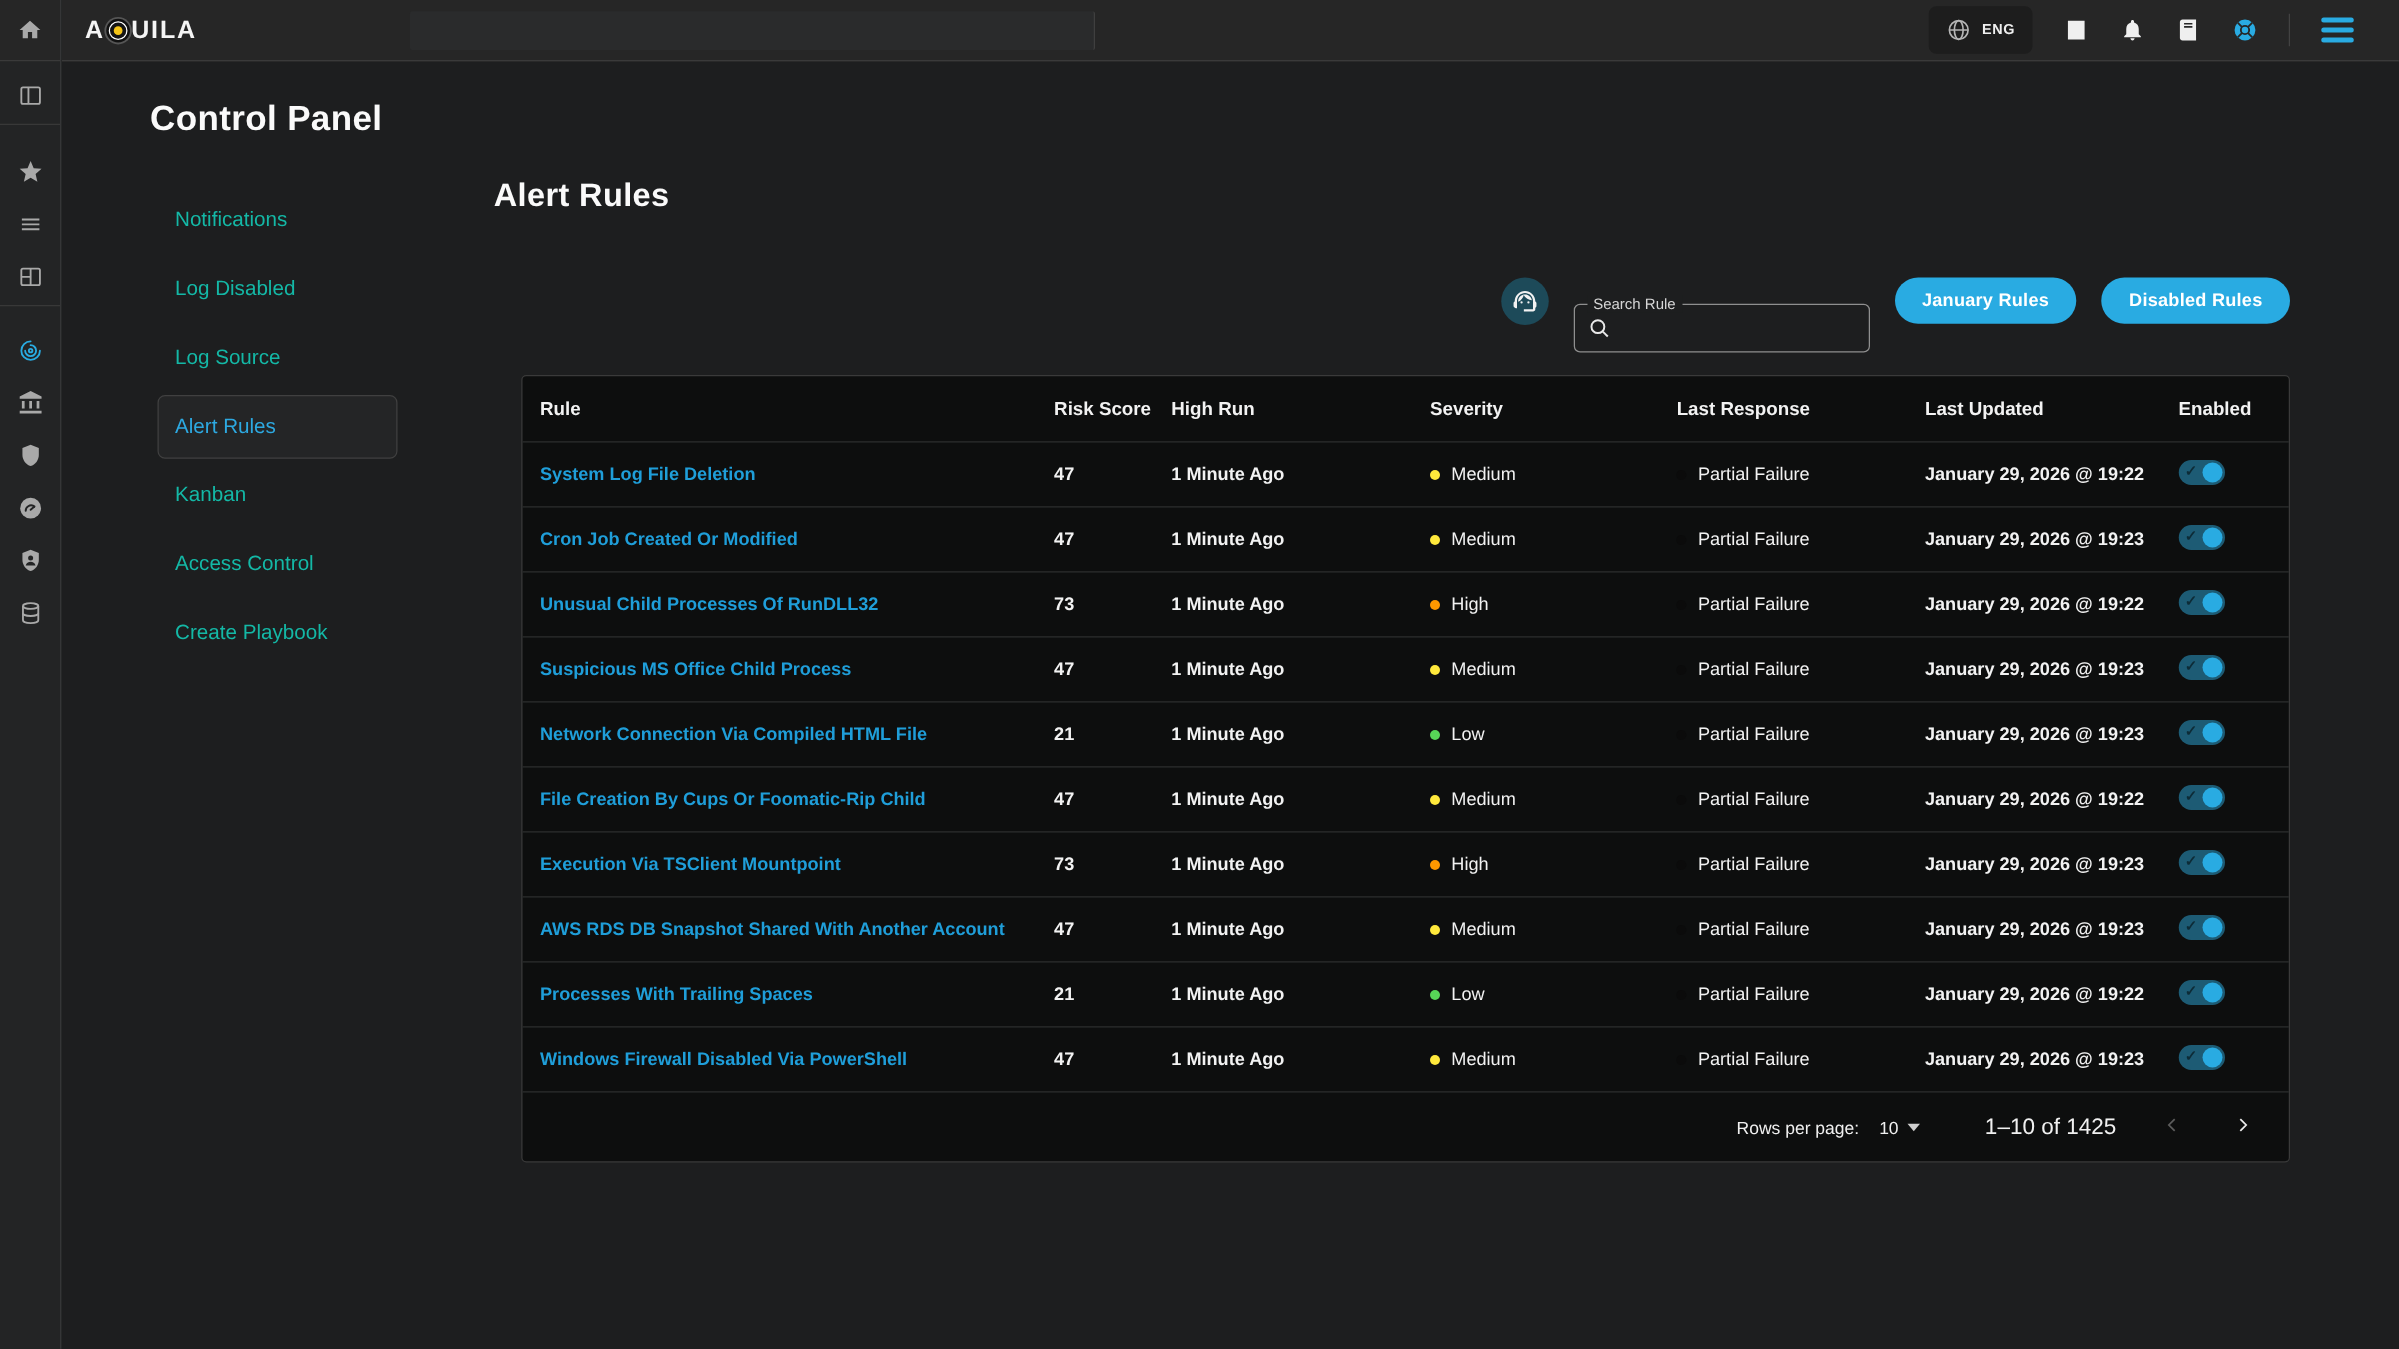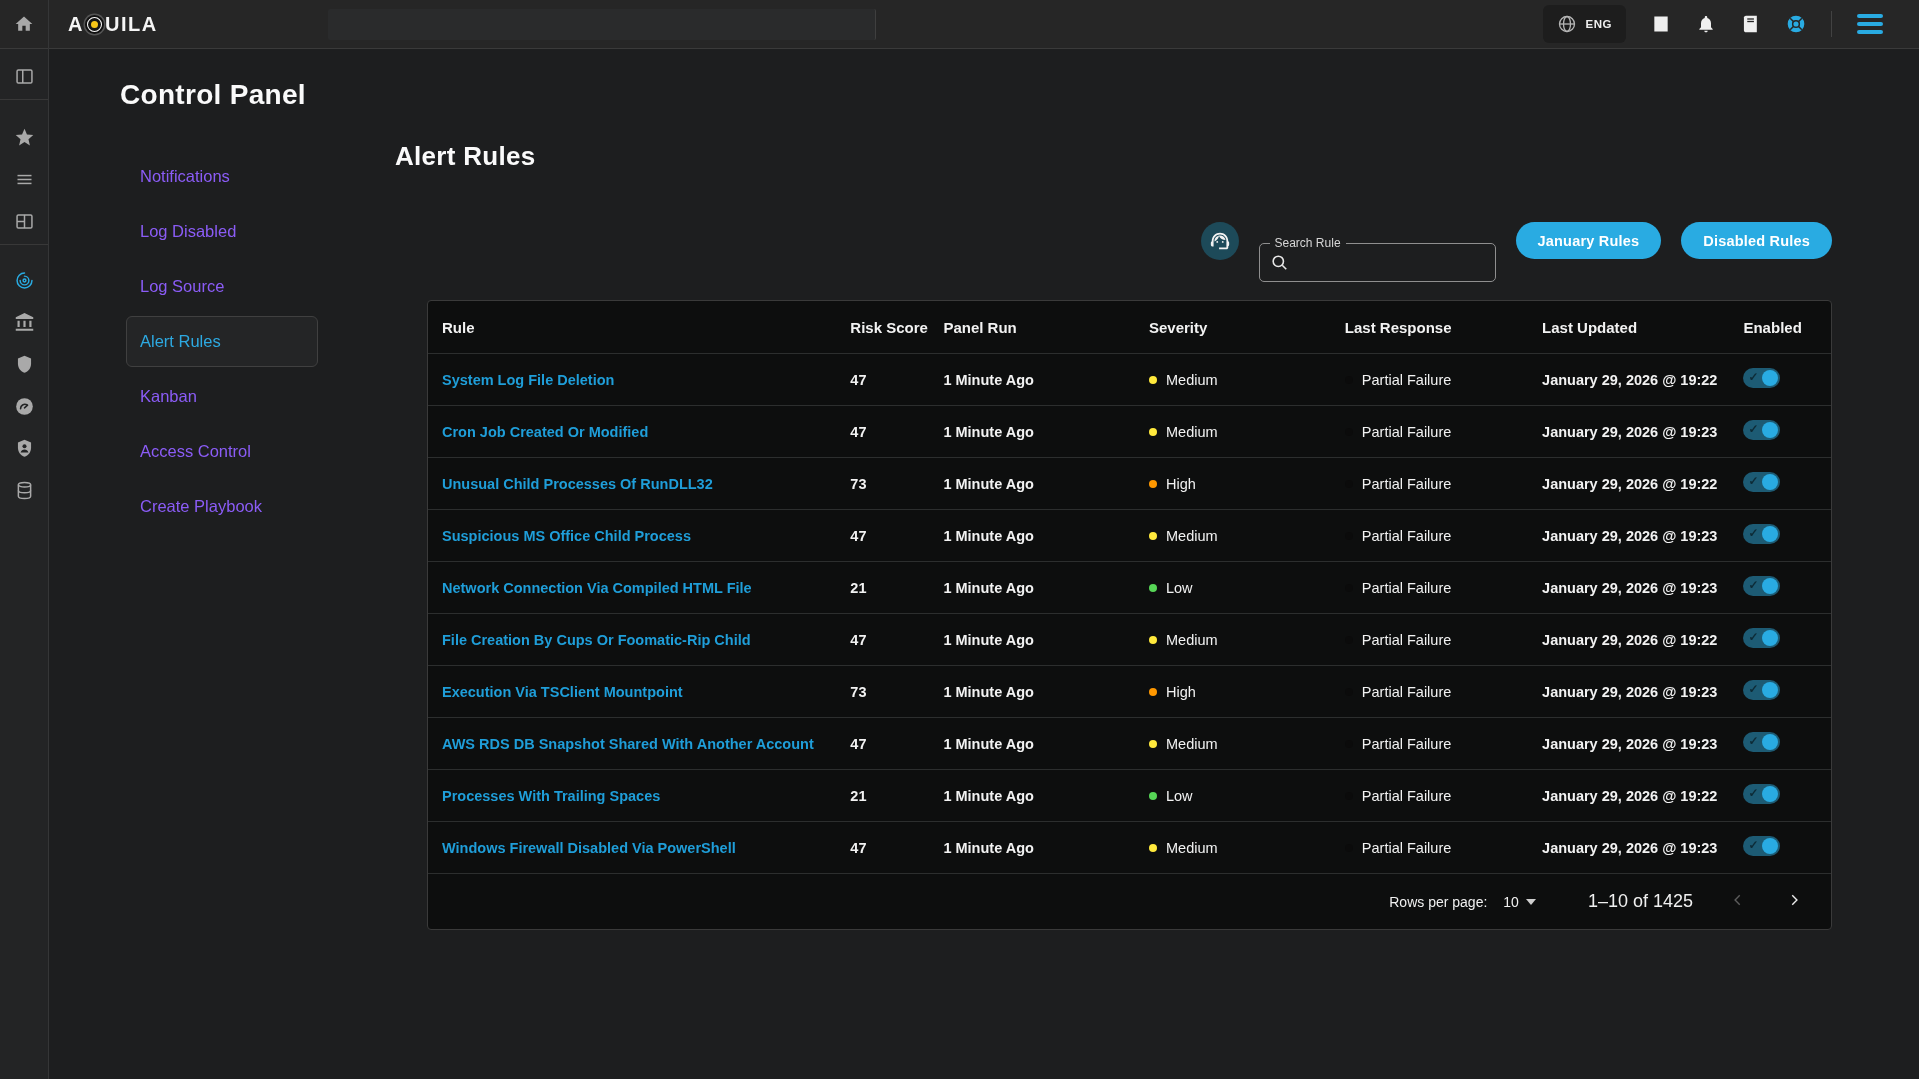--- a/index.html
+++ b/index.html
@@ -46,42 +46,42 @@
   .tb-ico { width: 20px; height: 20px; display:block; }
   .tb-btn { background: none; border: none; cursor: pointer; display:flex; align-items:center; }
   .tb-divider { width: 1px; height: 26px; background: #424242; }
   .menu-bars { display:flex; flex-direction:column; gap:4px; cursor:pointer; }
   .menu-bars i { display:block; width: 26px; height: 4px; background:#29abe2; border-radius: 2px; }
   
   .content { display: flex; padding-top: 49px; margin-left: 49px; }
   .panel-menu { width: 346px; flex: none; padding: 30px 0 0 71px; }
   .panel-title { font-size: 28px; font-weight: bold; color: #fafafa; letter-spacing: .3px; }
   .menu-list { margin-top: 38px; display: flex; flex-direction: column; }
-  .menu-item { padding: 15px 13px; font-size: 16.5px; color: #8b5cf6; cursor: pointer;
+  .menu-item { padding: 15px 13px; font-size: 16.5px; color: #14b8a6; cursor: pointer;
     border: 1px solid transparent; margin: 2px 0 2px 6px; width: 192px; border-radius: 6px; }
   .menu-item.active { color: #2da9e1; background: #242526; border-color: #404040; }
   main { flex: 1; padding-top: 92px; padding-right: 87px; }
   .page-title { font-size: 26px; font-weight: bold; color: #fafafa; letter-spacing: .3px; }
   
   .toolbar { margin-top: 27px; display: flex; align-items: center; justify-content: flex-end; gap: 20px; }
   .headset-btn { width: 38px; height: 38px; border-radius: 50%; background: #1d4a59;
     display:flex; align-items:center; justify-content:center; cursor: pointer; flex: none; }
   .headset-btn svg { width: 22px; height: 22px; fill: #f2f2f2; }
   .search-field { position: relative; width: 237px; height: 39px; border: 1px solid #8f8f8f;
     border-radius: 5px; display:flex; align-items:center; padding: 0 10px; margin-top: 44px; }
   .search-field .fl-label { position: absolute; top: -8px; left: 10px; background: #1d1e1f;
     padding: 0 5px; font-size: 12px; color: #d6d6d6; }
   .search-field input { background: transparent; border: none; outline: none; color: #eee;
     font-size: 14px; width: 100%; font-family: "Liberation Sans", sans-serif; }
   .search-field svg { width: 19px; height: 19px; stroke: #e8e8e8; fill:none; stroke-width:2; margin-right: 8px; flex:none; }
   .pill-btn { background: #29abe2; color: #ffffff; font-weight: bold; font-size: 14.5px;
     border: none; border-radius: 19px; height: 37px; padding: 0 22px; cursor: pointer;
     font-family: "Liberation Sans", sans-serif; letter-spacing: .2px; }
   
-  .table-card { margin-top: 18px; margin-left: 32px; background: #0d0e0e;
+  .table-card { margin-top: 18px; margin-left: 22px; background: #0d0e0e;
     border: 1px solid #3a3a3a; border-radius: 4px; }
   .tr { display: grid; grid-template-columns: 29.4% 6.7% 14.8% 14.1% 14.2% 14.5% 1fr;
     align-items: center; height: 52px; padding: 0 0 0 14px; border-bottom: 1px solid #2c2e2e; }
   .tr.head { height: 53px; }
   .th { font-size: 15px; font-weight: bold; color: #f2f2f2; }
   .td { font-size: 14.5px; color: #f2f2f2; }
   .td.rule a { color: #1f9ed9; text-decoration: none; font-weight: 600; cursor: pointer; }
   .td.bold { font-weight: bold; }
   .dot-cell { display: flex; align-items: center; gap: 9px; }
   .dot { width: 8px; height: 8px; border-radius: 50%; flex: none; }
@@ -279,21 +279,21 @@
         <input type="text" value="" style="">
       </div>
       <button class="pill-btn">January Rules</button>
       <button class="pill-btn">Disabled Rules</button>
     </div>
 
     <div class="table-card">
       <div class="tr head">
         <div class="th">Rule</div>
         <div class="th">Risk Score</div>
-        <div class="th">Panel Run</div>
+        <div class="th">High Run</div>
         <div class="th">Severity</div>
         <div class="th">Last Response</div>
         <div class="th">Last Updated</div>
         <div class="th">Enabled</div>
       </div>
 
       <div id="table-body">
   <div class="tr">
     <div class="td rule"><a>System Log File Deletion</a></div>
     <div class="td bold">47</div>

